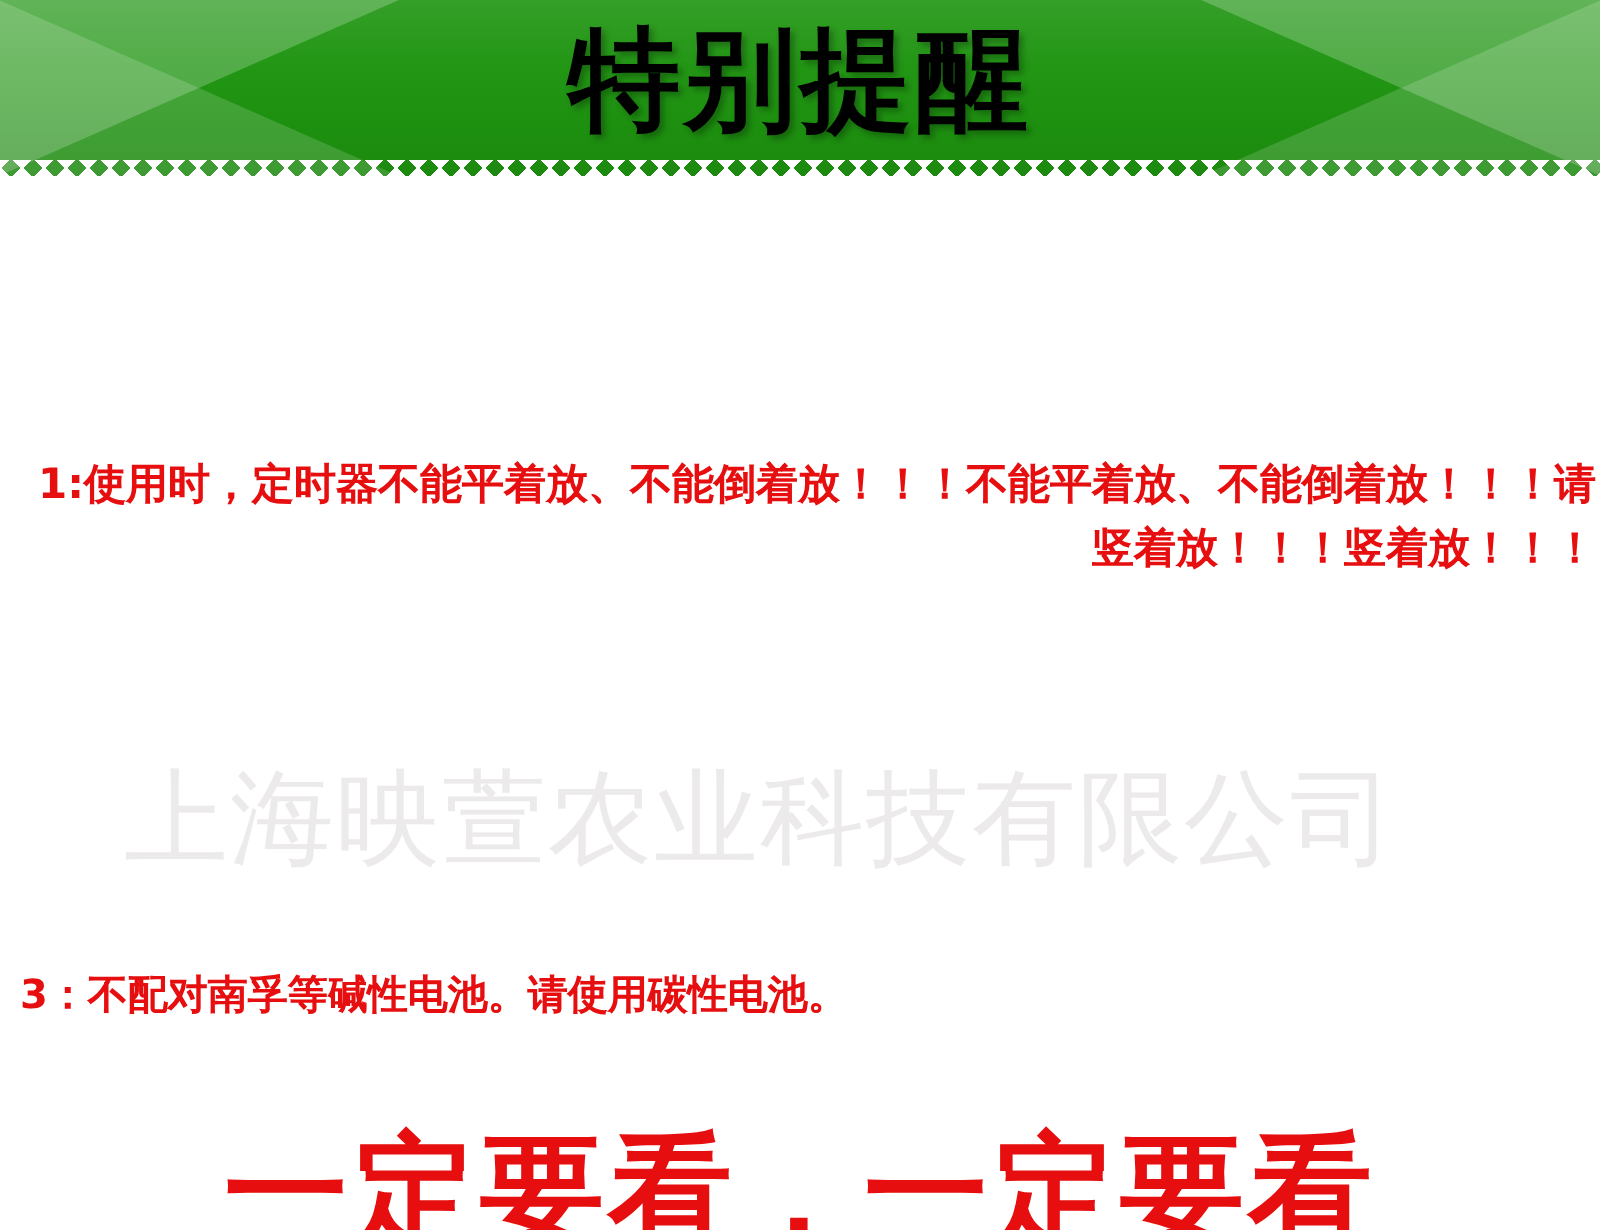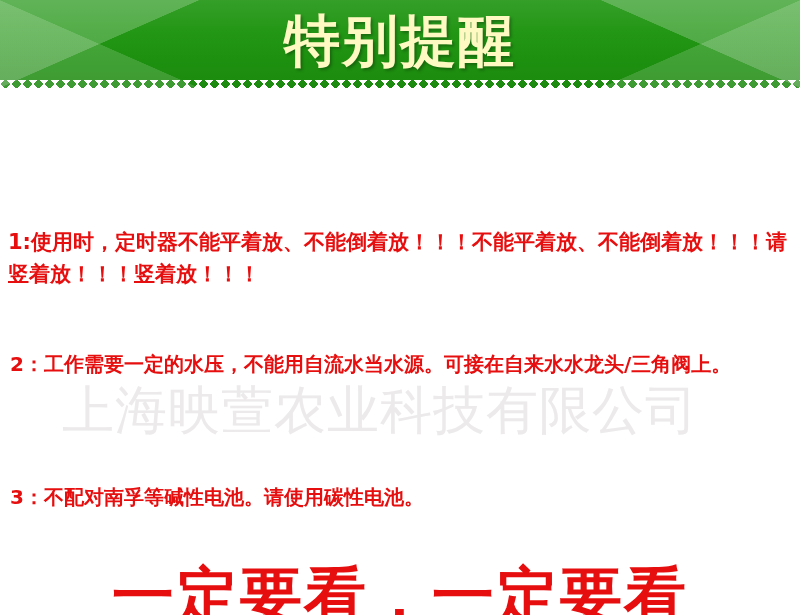--- a/index.html
+++ b/index.html
@@ -56,21 +56,21 @@
        rgba(0,0,0,0.03) 72%,
        rgba(0,0,0,0.07) 100%);
     pointer-events: none;
   }
   .banner-title {
     position: absolute;
     left: 0;
     right: 0;
     top: 4px;
     text-align: center;
-    color: #fef9c3;
+    color: #000000;
     font-size: 56px;
     line-height: 74px;
     font-weight: bold;
     letter-spacing: 2px;
     text-shadow: 2px 2px 3px rgba(0,0,0,0.28);
     white-space: nowrap;
     z-index: 3;
   }
   
   .banner-zigzag {
@@ -116,20 +116,21 @@
     font-weight: bold;
     z-index: 2;
   }
   .note-1 {
     left: 8px;
     top: 138px;
     width: 790px;
     font-size: 21px;
     line-height: 32px;
     letter-spacing: 0px;
+    text-align: right;
   }
   .note-2 {
     left: 10px;
     top: 261px;
     width: 790px;
     font-size: 20px;
     line-height: 30px;
   }
   .note-3 {
     left: 10px;
@@ -164,18 +165,17 @@
   <div class="banner-sheen"></div>
   <div class="banner-title">特别提醒</div>
   <div class="banner-zigzag"></div>
 </div>
 
 <div class="content">
 
   <div class="watermark">上海映萱农业科技有限公司</div>
 
   <div class="note note-1">1:使用时，定时器不能平着放、不能倒着放！！！不能平着放、不能倒着放！！！请竖着放！！！竖着放！！！</div>
-  <div class="note note-2">2：工作需要一定的水压，不能用自流水当水源。可接在自来水水龙头/三角阀上。</div>
   <div class="note note-3">3：不配对南孚等碱性电池。请使用碳性电池。</div>
 
   <div class="headline">一定要看，一定要看</div>
 
 </div>
 
 </body></html>

